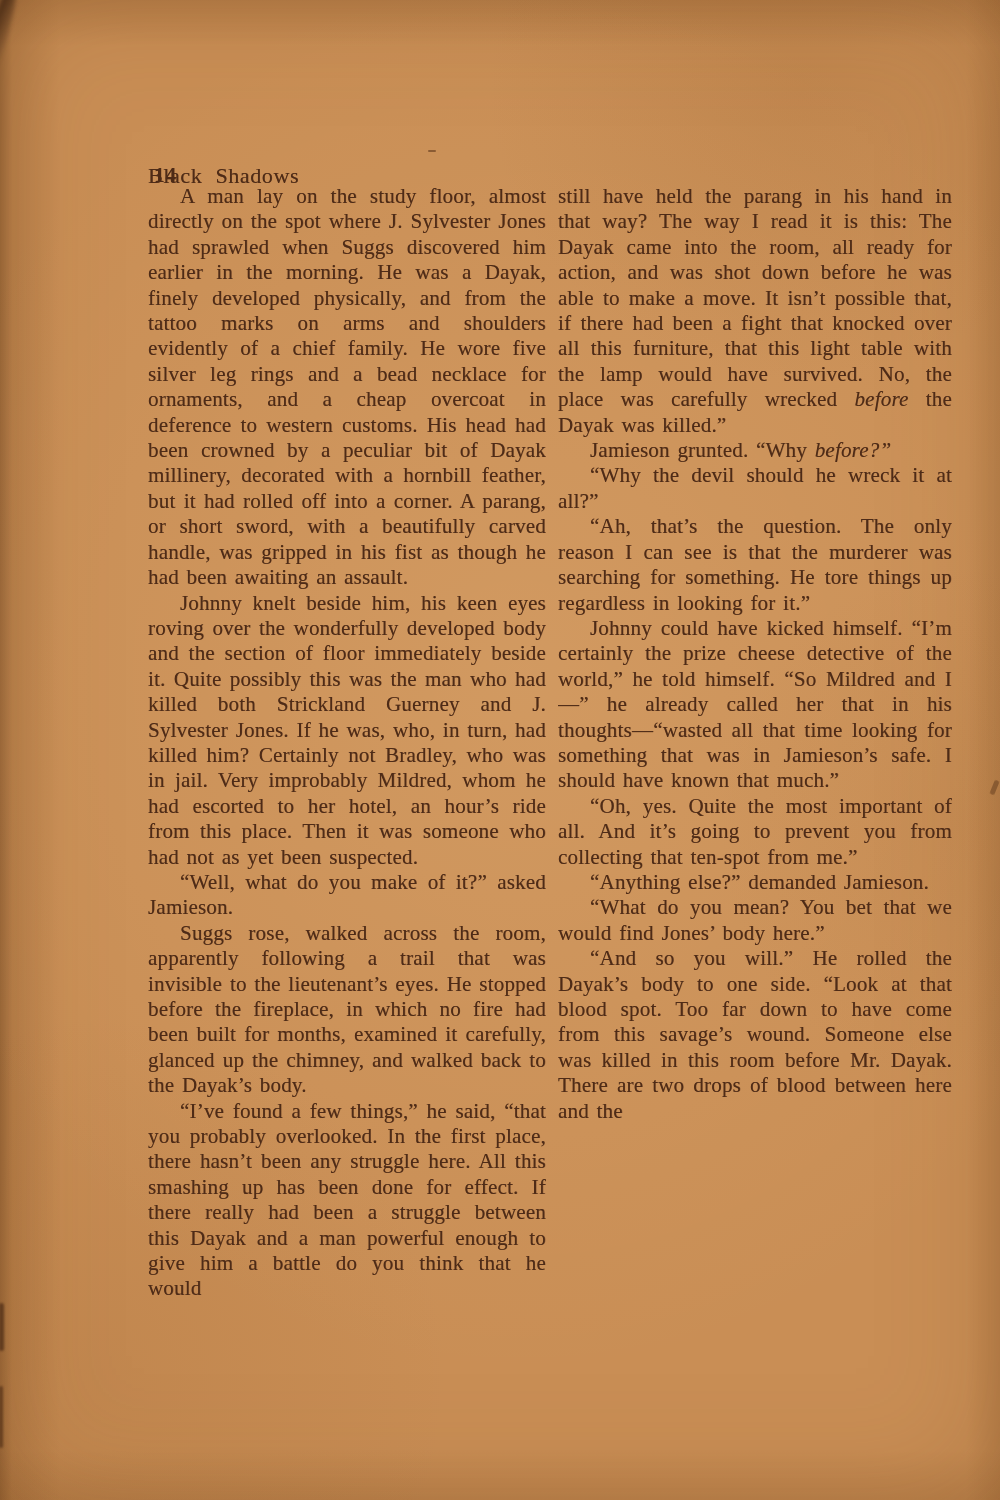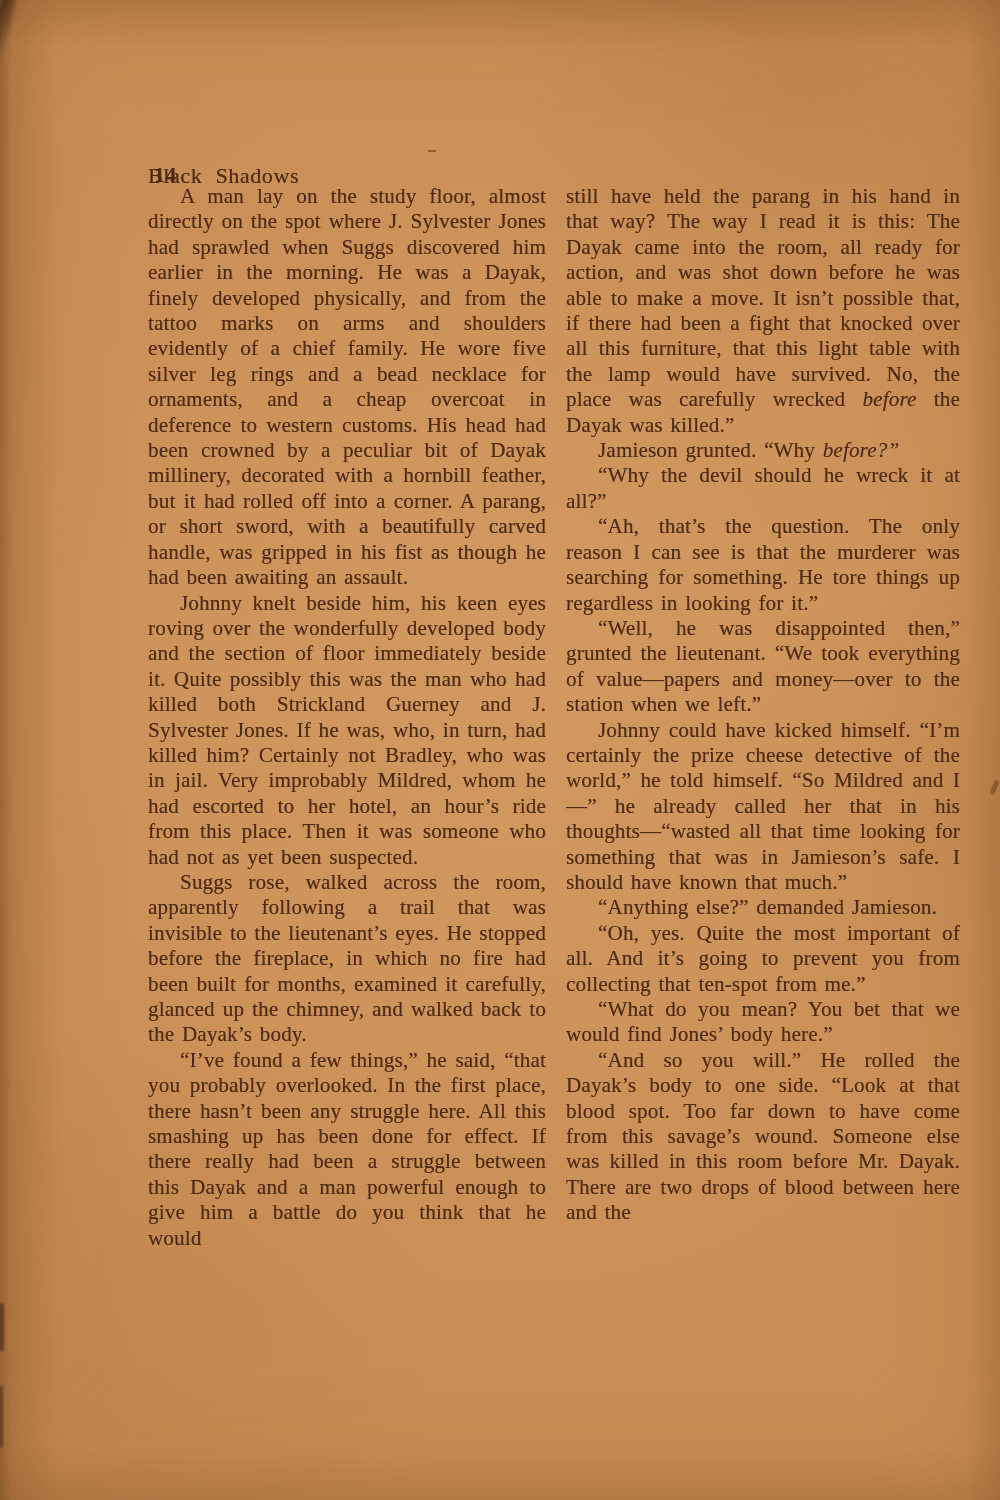--- a/index.html
+++ b/index.html
@@ -46,21 +46,21 @@
     text-shadow: 0.3px 0.3px 0.6px rgba(78,43,23,0.55);
   }
   .head-title {
     position: absolute; left: 0; right: 0; top: 0; 
     font-size: 22px; font-weight: 400; letter-spacing: 0.6px; word-spacing: 7px;
     text-shadow: 0.3px 0.3px 0.6px rgba(78,43,23,0.55);
   }
   
   .columns {
     position: absolute; top: 184px; left: 148px; width: 812px; height: 1230px;
-    display: flex; gap: 20px;
+    display: flex; gap: 12px;
   }
   .col { overflow: hidden; height: 1225px; }
   .col.left  { width: 398px; }
   .col.right { width: 394px; }
   .para {
     margin: 0;
     font-size: 21px;
     line-height: 25.4px;
     letter-spacing: 0.2px;
     word-spacing: 2.2px;
@@ -83,29 +83,29 @@
 
   <div class="running-head">
     <span class="page-number">14</span>
     <span class="head-title">Black Shadows</span>
   </div>
 
   <div class="columns">
     <div class="col left" id="col-left">
         <p class="para indent"><span>A man lay on the study floor, almost directly on the spot where J. Sylvester Jones had sprawled when Suggs discovered him earlier in the morning. He was a Dayak, finely developed physically, and from the tattoo marks on arms and shoulders evidently of a chief family. He wore five silver leg rings and a bead necklace for ornaments, and a cheap overcoat in deference to western customs. His head had been crowned by a peculiar bit of Dayak millinery, decorated with a hornbill feather, but it had rolled off into a corner. A parang, or short sword, with a beautifully carved handle, was gripped in his fist as though he had been awaiting an assault.</span></p>
         <p class="para indent"><span>Johnny knelt beside him, his keen eyes roving over the wonderfully developed body and the section of floor immediately beside it. Quite possibly this was the man who had killed both Strickland Guerney and J. Sylvester Jones. If he was, who, in turn, had killed him? Certainly not Bradley, who was in jail. Very improbably Mildred, whom he had escorted to her hotel, an hour’s ride from this place. Then it was someone who had not as yet been suspected.</span></p>
+        <p class="para indent"><span>“Well, what do you make of it?” asked Jamieson.</span></p>
         <p class="para indent"><span>Suggs rose, walked across the room, apparently following a trail that was invisible to the lieutenant’s eyes. He stopped before the fireplace, in which no fire had been built for months, examined it carefully, glanced up the chimney, and walked back to the Dayak’s body.</span></p>
         <p class="para indent"><span>“I’ve found a few things,” he said, “that you probably overlooked. In the first place, there hasn’t been any struggle here. All this smashing up has been done for effect. If there really had been a struggle between this Dayak and a man powerful enough to give him a battle do you think that he would</span></p>
       </div>
     <div class="col right" id="col-right">
         <p class="para"><span>still have held the parang in his hand in that way? The way I read it is this: The Dayak came into the room, all ready for action, and was shot down before he was able to make a move. It isn’t possible that, if there had been a fight that knocked over all this furniture, that this light table with the lamp would have survived. No, the place was carefully wrecked </span><span class="ital">before</span><span> the Dayak was killed.”</span></p>
         <p class="para indent"><span>Jamieson grunted. “Why </span><span class="ital">before?”</span></p>
         <p class="para indent"><span>“Why the devil should he wreck it at all?”</span></p>
         <p class="para indent"><span>“Ah, that’s the question. The only reason I can see is that the murderer was searching for something. He tore things up regardless in looking for it.”</span></p>
-        <p class="para indent"><span>“Well, he was disappointed then,” grunted the lieutenant. “We took everything of value—papers and money—over to the station when we left.”</span></p>
         <p class="para indent"><span>Johnny could have kicked himself. “I’m certainly the prize cheese detective of the world,” he told himself. “So Mildred and I—” he already called her that in his thoughts—“wasted all that time looking for something that was in Jamieson’s safe. I should have known that much.”</span></p>
+        <p class="para indent"><span>“Oh, yes. Quite the most important of all. And it’s going to prevent you from collecting that ten-spot from me.”</span></p>
         <p class="para indent"><span>“Anything else?” demanded Jamieson.</span></p>
-        <p class="para indent"><span>“Oh, yes. Quite the most important of all. And it’s going to prevent you from collecting that ten-spot from me.”</span></p>
         <p class="para indent"><span>“What do you mean? You bet that we would find Jones’ body here.”</span></p>
         <p class="para indent"><span>“And so you will.” He rolled the Dayak’s body to one side. “Look at that blood spot. Too far down to have come from this savage’s wound. Someone else was killed in this room before Mr. Dayak. There are two drops of blood between here and the</span></p>
       </div>
   </div>
 </div>
 
 </body></html>

